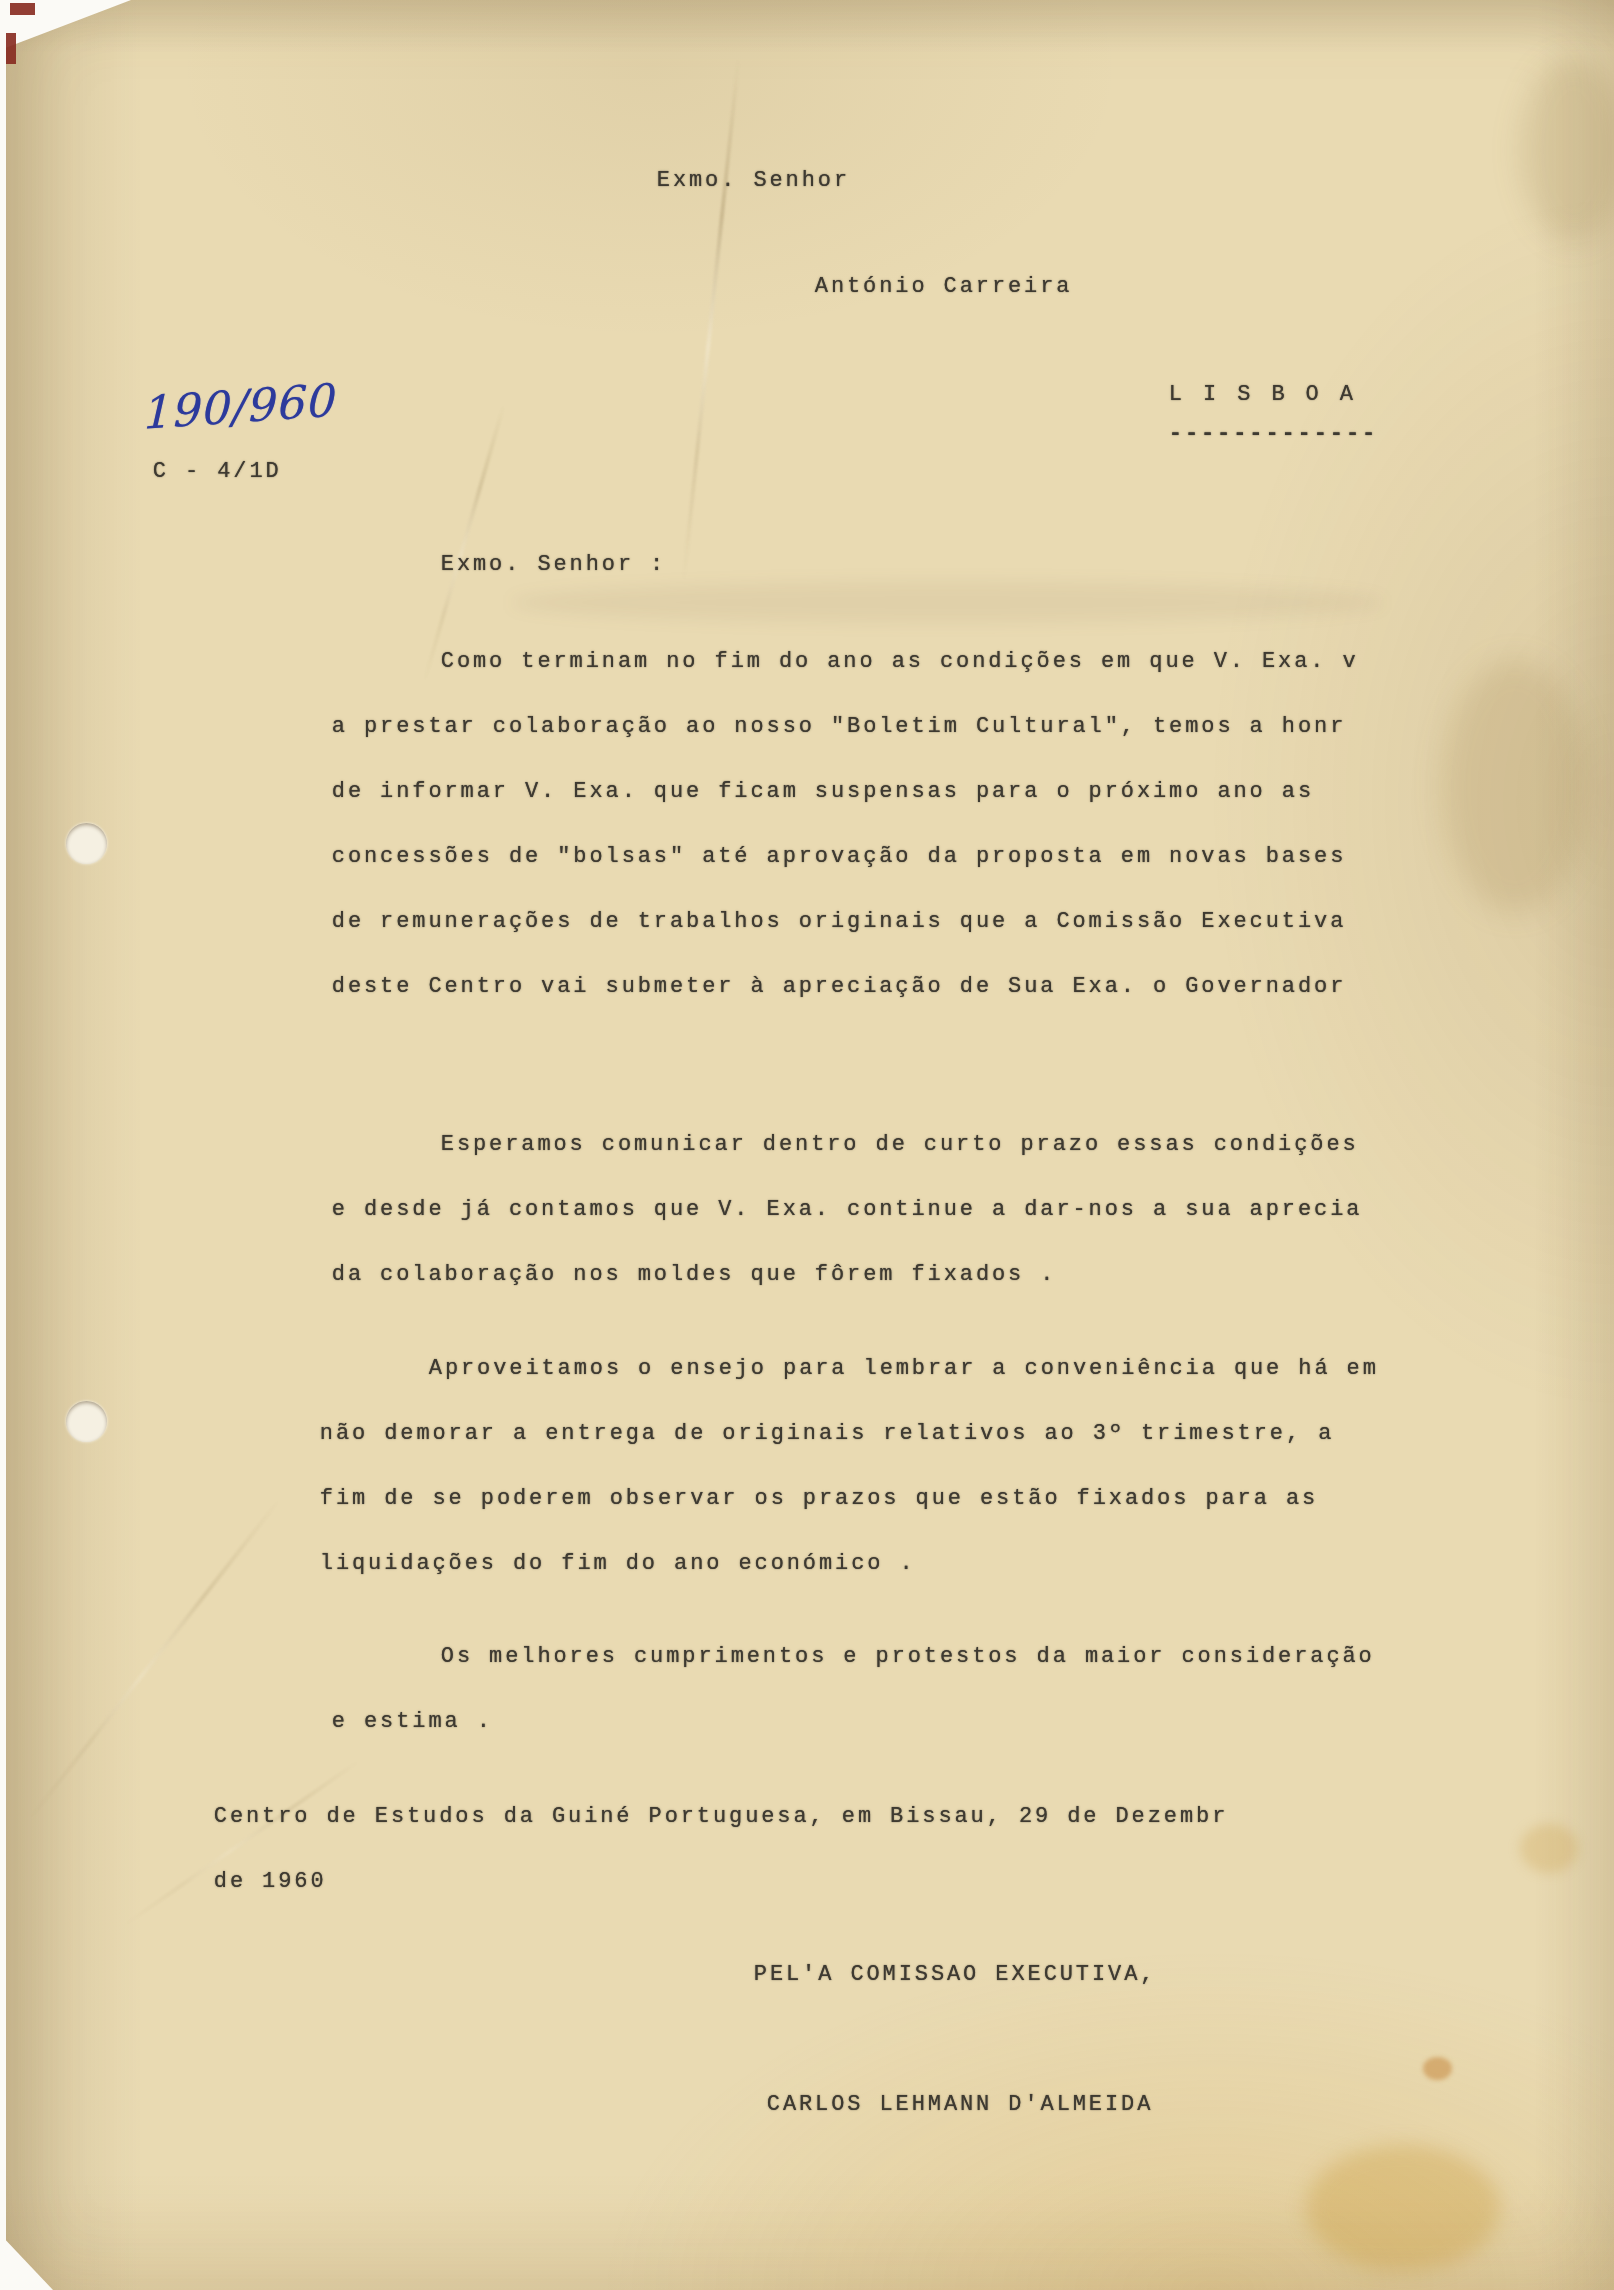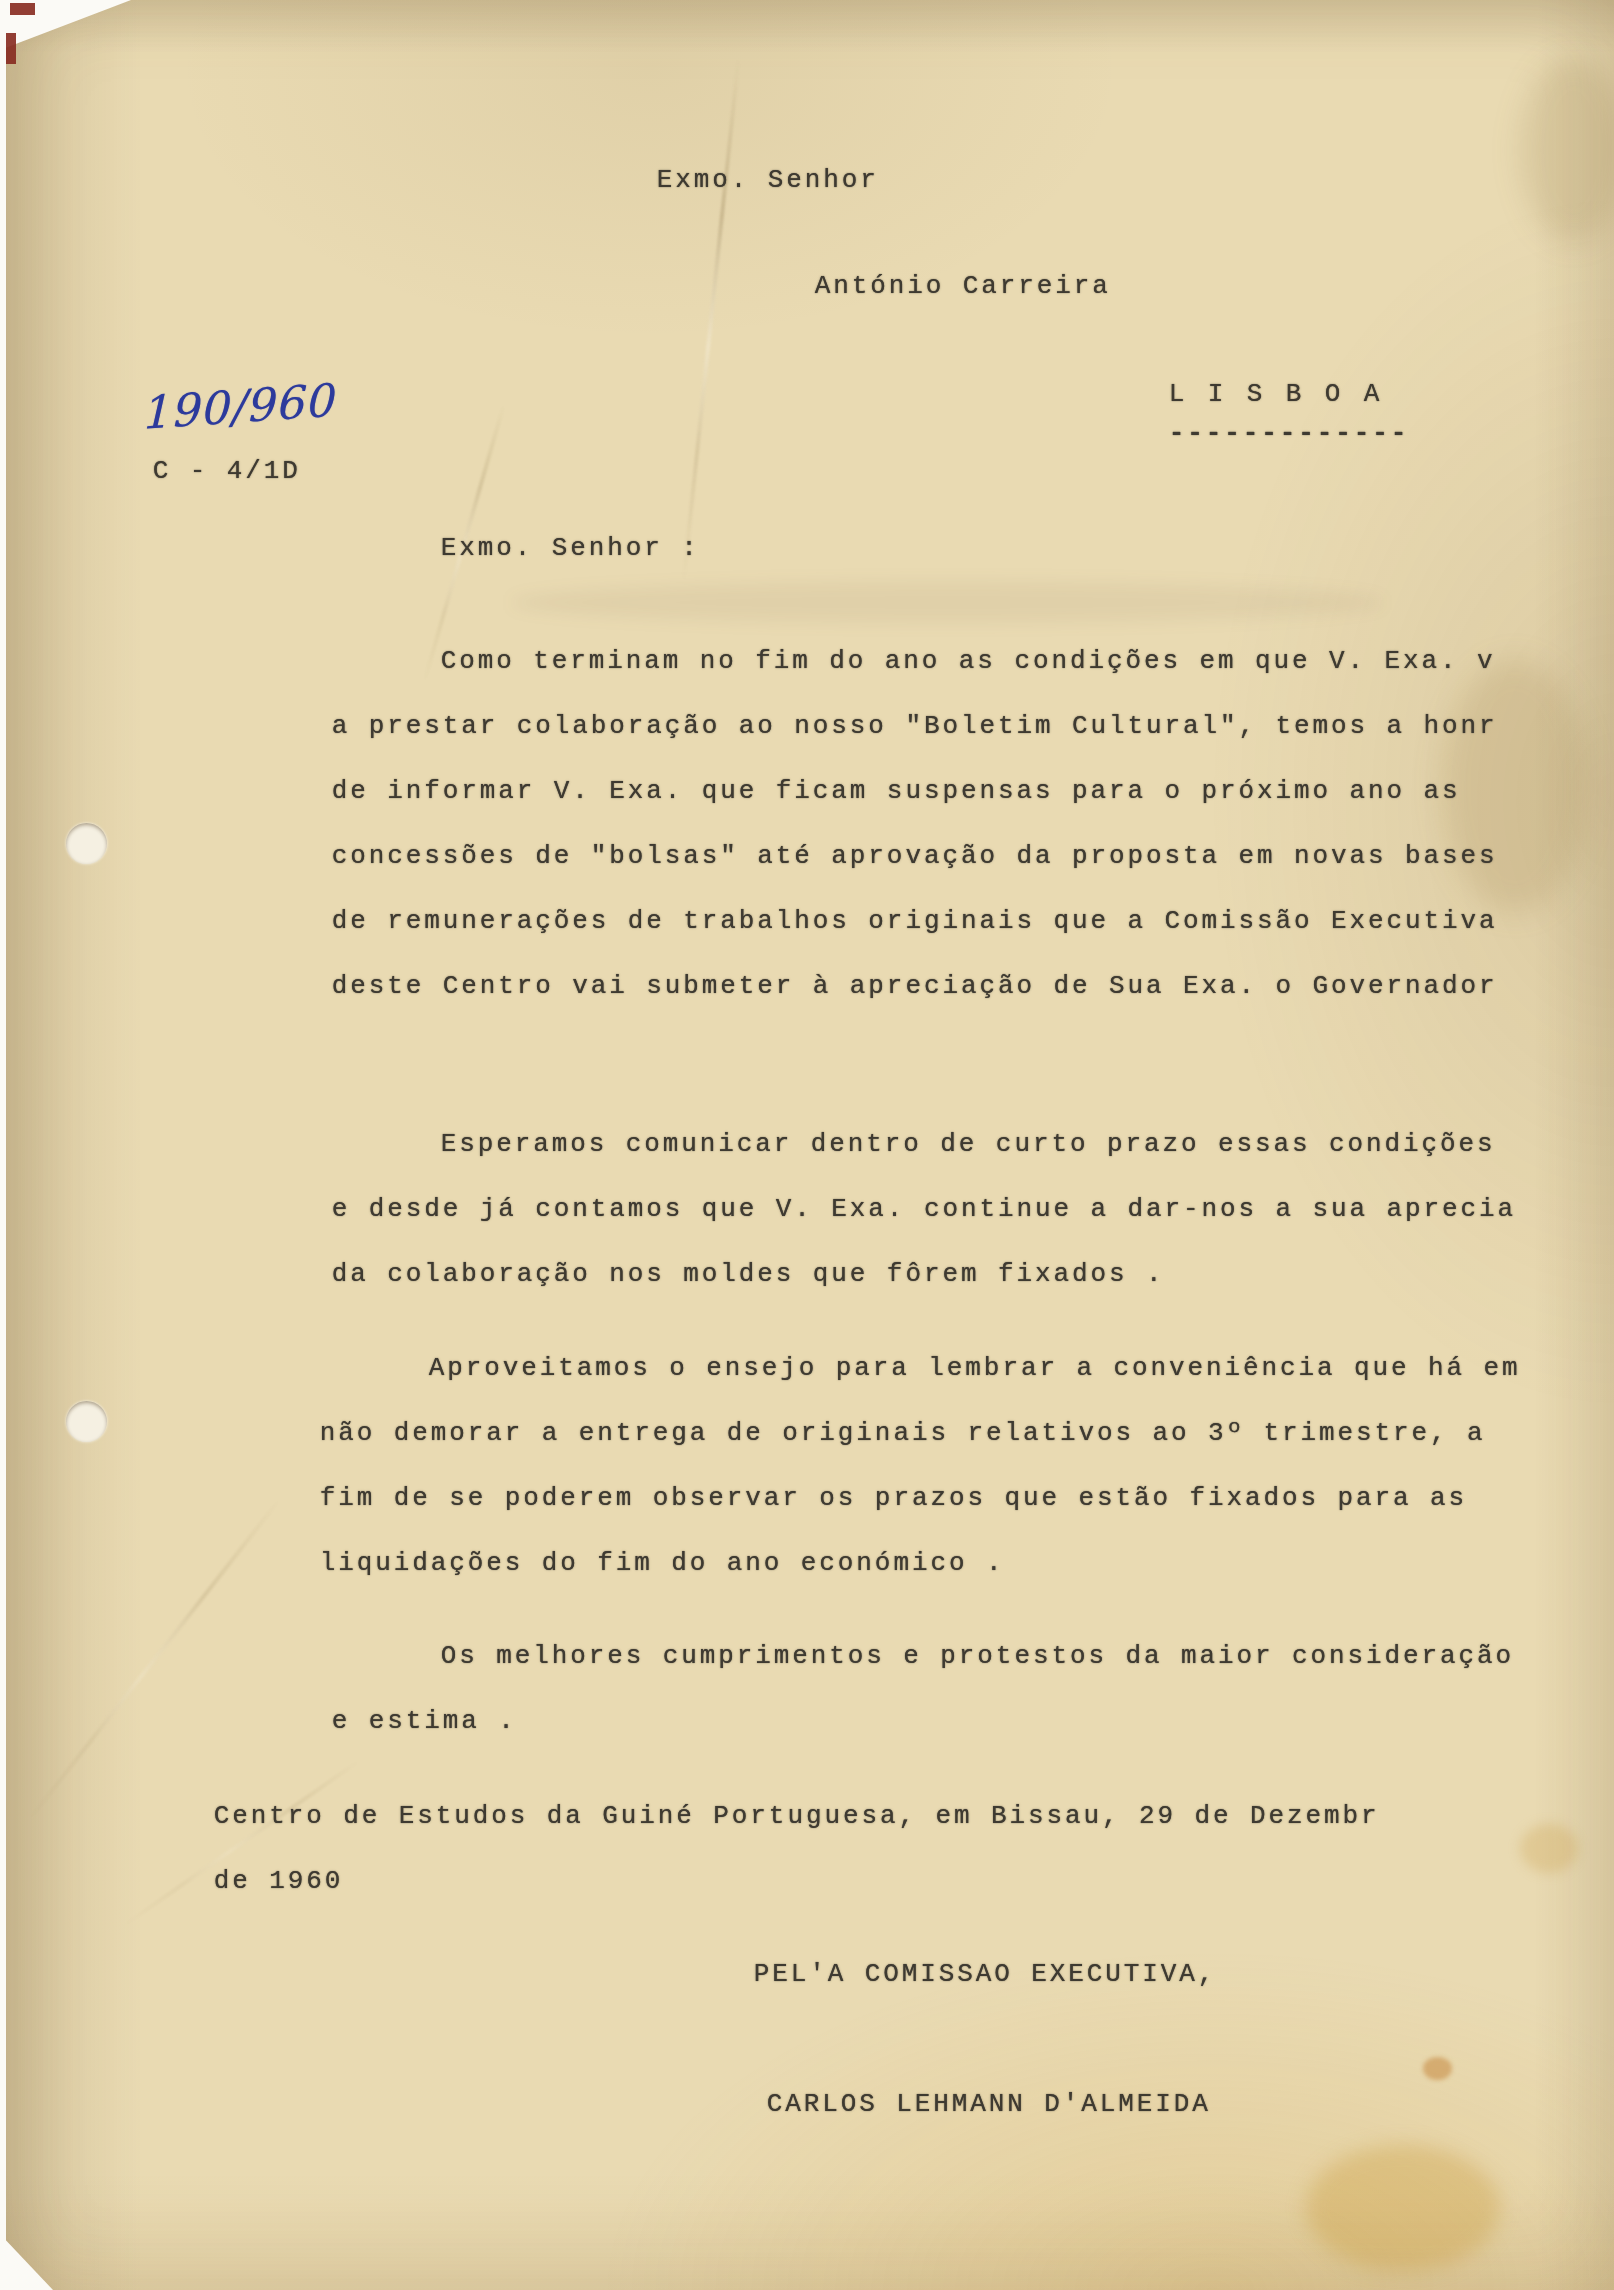--- a/index.html
+++ b/index.html
@@ -24,21 +24,21 @@
       linear-gradient(to top, rgba(150,110,45,0.10), rgba(0,0,0,0) 116px),
       radial-gradient(ellipse 873px 485px at 75% 100%, rgba(205,155,60,0.20), rgba(0,0,0,0) 70%),
       radial-gradient(ellipse 582px 873px at 100% 35%, rgba(120,90,45,0.12), rgba(0,0,0,0) 70%),
       radial-gradient(ellipse 679px 388px at 40% 3%, rgba(120,95,50,0.08), rgba(0,0,0,0) 70%);
     box-shadow: inset 0 0 87px rgba(120,95,50,0.14);
   }
 
   .typed {
     position: absolute;
     color: var(--ink, #3e3a31);
-    font-size: 26px;
+    font-size: 22px;
     letter-spacing: 2.9px;
     line-height: 65px;
     white-space: pre;
     text-shadow: 0 0 1px rgba(62,58,49,0.9), 0 0 2.9px rgba(62,58,49,0.22);
   }
 
   .para { text-indent: 109px; width: 1281px; }
 
   .bold { font-weight: normal; letter-spacing: 3.9px; }
 
@@ -116,21 +116,21 @@
   <div class="hole" style="left:60px; top:1401px;"></div>
 
   <div class="typed" style="left:651px; top:148px;">Exmo. Senhor</div>
   <div class="typed" style="left:809px; top:254px;">António Carreira</div>
   <div class="typed bold" style="left:1163px; top:362px;">L I S B O A</div>
   <div class="typed dashes" style="left:1163px; top:419px;">-------------</div>
 
   <div class="handwritten" style="left:138px; top:380px;">190/960</div>
   <div class="typed" style="left:147px; top:439px;">C - 4/1D</div>
 
-  <div class="typed" style="left:435px; top:516px;">Exmo. Senhor :</div>
+  <div class="typed" style="left:435px; top:532px;">Exmo. Senhor :</div>
 
   <div class="typed para" style="left:326px; top:629px;">Como terminam no fim do ano as condições em que V. Exa. v
 a prestar colaboração ao nosso "Boletim Cultural", temos a honr
 de informar V. Exa. que ficam suspensas para o próximo ano as
 concessões de "bolsas" até aprovação da proposta em novas bases
 de remunerações de trabalhos originais que a Comissão Executiva
 deste Centro vai submeter à apreciação de Sua Exa. o Governador</div>
   <div class="typed para" style="left:326px; top:1112px;">Esperamos comunicar dentro de curto prazo essas condições
 e desde já contamos que V. Exa. continue a dar-nos a sua aprecia
 da colaboração nos moldes que fôrem fixados .</div>

